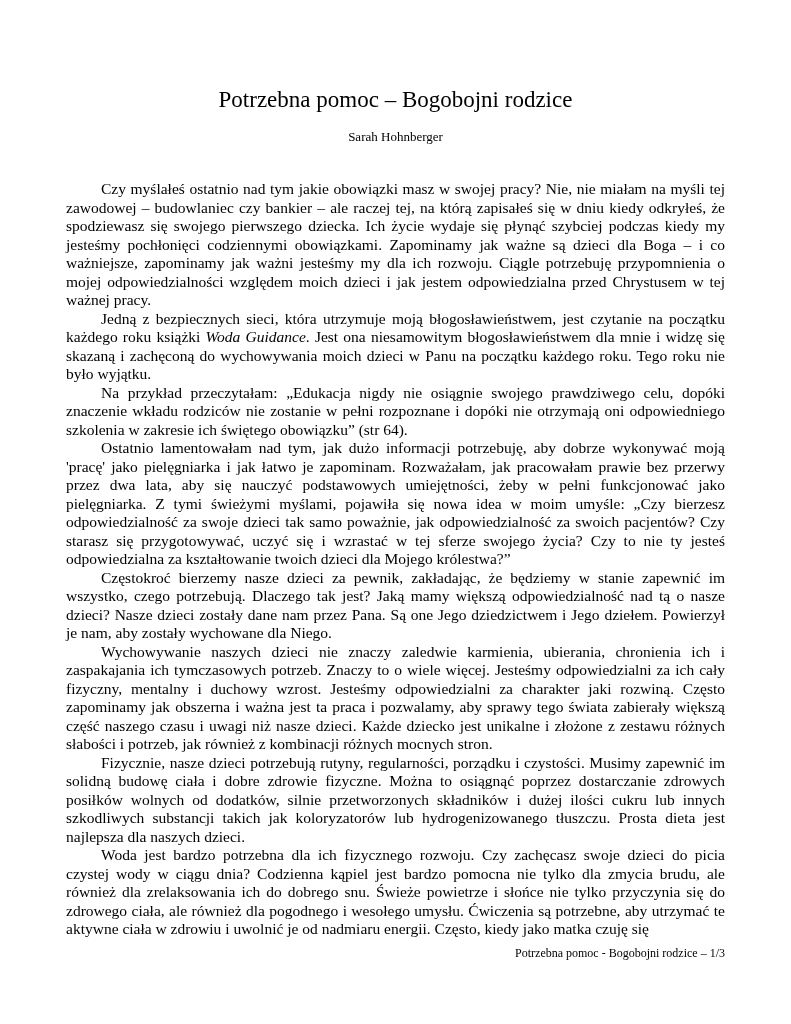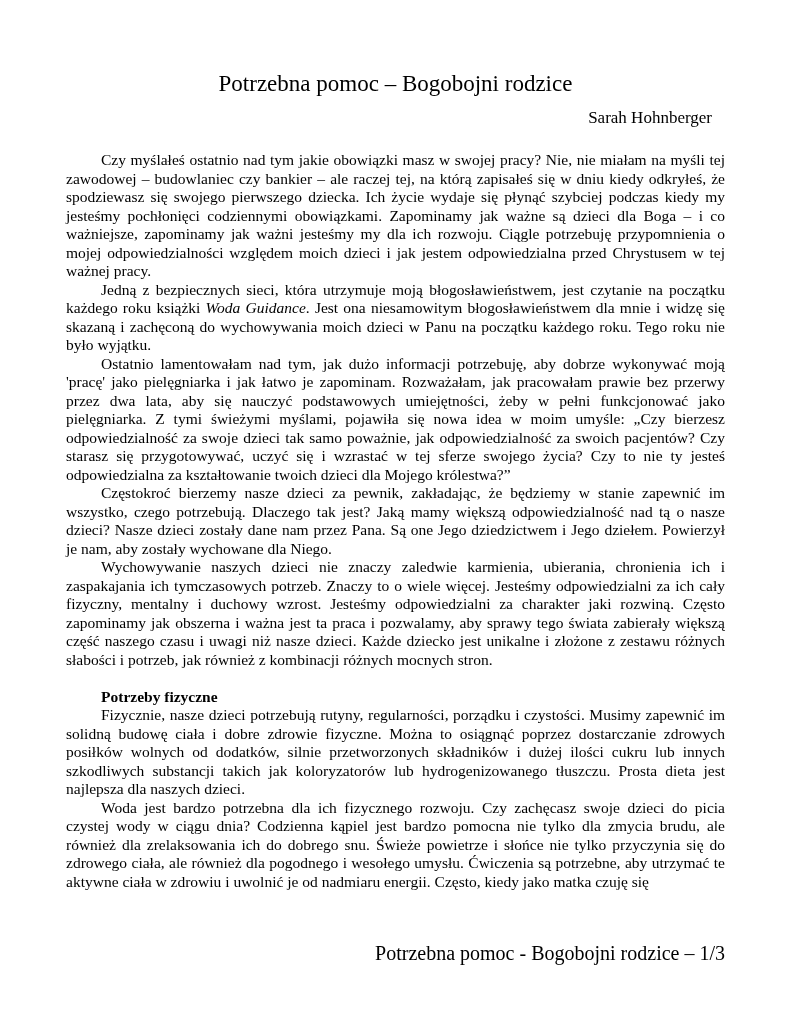--- a/index.html
+++ b/index.html
@@ -17,32 +17,32 @@
     box-sizing: border-box;
     padding: 70px 66px 0 66px;
     font-family: "Liberation Serif", "DejaVu Serif", serif;
     color: #000000;
     overflow: hidden;
   }
   .doc-title {
     font-size: 23px;
     font-weight: normal;
     text-align: center;
-    margin: 0;
+    margin: 16px;
     line-height: 27px;
     letter-spacing: 0;
   }
   .doc-author {
-    font-size: 17px;
-    text-align: right;
+    font-size: 13px;
+    text-align: center;
     line-height: 16px;
     margin: 13px;
   }
   .doc-body {
-    margin-top: 25px;
+    margin-top: 35px;
     font-size: 15.5px;
     line-height: 18.5px;
     text-align: justify;
   }
   .doc-body p {
     margin: 0;
     text-indent: 35px;
   }
   .section-heading {
     font-size: 15.5px;
@@ -52,48 +52,48 @@
     text-indent: 35px;
     text-align: left;
   }
   .book-title {
     font-style: italic;
   }
   .page-footer {
     position: absolute;
     right: 66px;
     bottom: 62px;
-    font-size: 20px;
+    font-size: 12px;
     line-height: 18.5px;
     text-align: right;
   }
 </style>
 </head>
 <body>
 
 <div class="page">
 
   <h1 class="doc-title">Potrzebna pomoc – Bogobojni rodzice</h1>
 
   <div class="doc-author">Sarah Hohnberger</div>
 
   <div class="doc-body">
 
     <p>Czy myślałeś ostatnio nad tym jakie obowiązki masz w swojej pracy? Nie, nie miałam na myśli tej zawodowej – budowlaniec czy bankier – ale raczej tej, na którą zapisałeś się w dniu kiedy odkryłeś, że spodziewasz się swojego pierwszego dziecka. Ich życie wydaje się płynąć szybciej podczas kiedy my jesteśmy pochłonięci codziennymi obowiązkami. Zapominamy jak ważne są dzieci dla Boga – i co ważniejsze, zapominamy jak ważni jesteśmy my dla ich rozwoju. Ciągle potrzebuję przypomnienia o mojej odpowiedzialności względem moich dzieci i jak jestem odpowiedzialna przed Chrystusem w tej ważnej pracy.</p>
 
     <p><span>Jedną z bezpiecznych sieci, która utrzymuje moją błogosławieństwem, jest czytanie na początku każdego roku książki </span><span class="book-title">Woda Guidance</span><span>. Jest ona niesamowitym błogosławieństwem dla mnie i widzę się skazaną i zachęconą do wychowywania moich dzieci w Panu na początku każdego roku. Tego roku nie było wyjątku.</span></p>
 
+    <p>Na przykład przeczytałam: „Edukacja nigdy nie osiągnie swojego prawdziwego celu, dopóki znaczenie wkładu rodziców nie zostanie w pełni rozpoznane i dopóki nie otrzymają oni odpowiedniego szkolenia w zakresie ich świętego obowiązku” (str 64).</p>
 
     <p>Ostatnio lamentowałam nad tym, jak dużo informacji potrzebuję, aby dobrze wykonywać moją 'pracę' jako pielęgniarka i jak łatwo je zapominam. Rozważałam, jak pracowałam prawie bez przerwy przez dwa lata, aby się nauczyć podstawowych umiejętności, żeby w pełni funkcjonować jako pielęgniarka. Z tymi świeżymi myślami, pojawiła się nowa idea w moim umyśle: „Czy bierzesz odpowiedzialność za swoje dzieci tak samo poważnie, jak odpowiedzialność za swoich pacjentów? Czy starasz się przygotowywać, uczyć się i wzrastać w tej sferze swojego życia? Czy to nie ty jesteś odpowiedzialna za kształtowanie twoich dzieci dla Mojego królestwa?”</p>
 
     <p>Częstokroć bierzemy nasze dzieci za pewnik, zakładając, że będziemy w stanie zapewnić im wszystko, czego potrzebują. Dlaczego tak jest? Jaką mamy większą odpowiedzialność nad tą o nasze dzieci? Nasze dzieci zostały dane nam przez Pana. Są one Jego dziedzictwem i Jego dziełem. Powierzył je nam, aby zostały wychowane dla Niego.</p>
 
     <p>Wychowywanie naszych dzieci nie znaczy zaledwie karmienia, ubierania, chronienia ich i zaspakajania ich tymczasowych potrzeb. Znaczy to o wiele więcej. Jesteśmy odpowiedzialni za ich cały fizyczny, mentalny i duchowy wzrost. Jesteśmy odpowiedzialni za charakter jaki rozwiną. Często zapominamy jak obszerna i ważna jest ta praca i pozwalamy, aby sprawy tego świata zabierały większą część naszego czasu i uwagi niż nasze dzieci. Każde dziecko jest unikalne i złożone z zestawu różnych słabości i potrzeb, jak również z kombinacji różnych mocnych stron.</p>
 
-    <h2 class="section-heading">Potrzeby fizyczne</h2>
 
     <p>Fizycznie, nasze dzieci potrzebują rutyny, regularności, porządku i czystości. Musimy zapewnić im solidną budowę ciała i dobre zdrowie fizyczne. Można to osiągnąć poprzez dostarczanie zdrowych posiłków wolnych od dodatków, silnie przetworzonych składników i dużej ilości cukru lub innych szkodliwych substancji takich jak koloryzatorów lub hydrogenizowanego tłuszczu. Prosta dieta jest najlepsza dla naszych dzieci.</p>
 
     <p>Woda jest bardzo potrzebna dla ich fizycznego rozwoju. Czy zachęcasz swoje dzieci do picia czystej wody w ciągu dnia? Codzienna kąpiel jest bardzo pomocna nie tylko dla zmycia brudu, ale również dla zrelaksowania ich do dobrego snu. Świeże powietrze i słońce nie tylko przyczynia się do zdrowego ciała, ale również dla pogodnego i wesołego umysłu. Ćwiczenia są potrzebne, aby utrzymać te aktywne ciała w zdrowiu i uwolnić je od nadmiaru energii. Często, kiedy jako matka czuję się</p>
 
   </div>
 
   <div class="page-footer">Potrzebna pomoc - Bogobojni rodzice – 1/3</div>
 
 </div>

